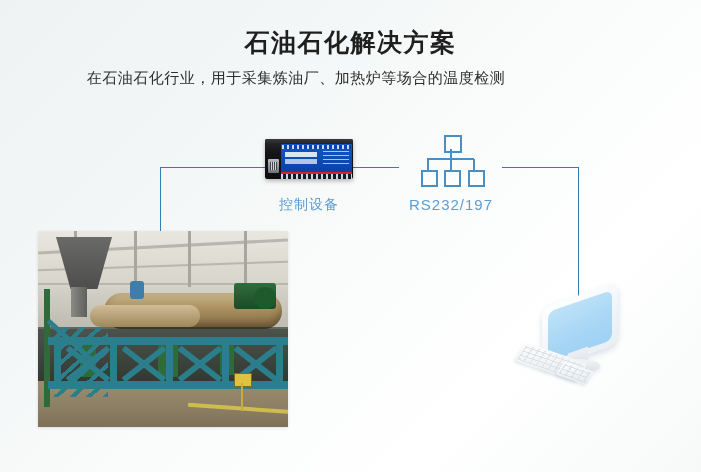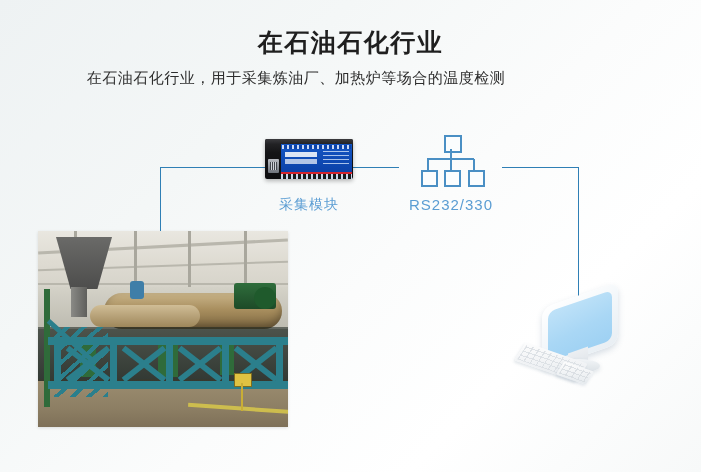--- a/index.html
+++ b/index.html
@@ -259,21 +259,21 @@
   }
   .ph-leftpost{
     position:absolute;left:6px;top:58px;width:6px;height:118px;background:#2f6b3a;
   }
 </style>
 </head>
 <body>
 
 <div class="stage">
 
-  <div class="title">在石油石化行业</div>
+  <div class="title">石油石化解决方案</div>
   <div class="subtitle">在石油石化行业，用于采集炼油厂、加热炉等场合的温度检测</div>
 
   <div class="line line-h" id="line-left-h"></div>
   <div class="line line-v" id="line-left-v"></div>
   <div class="line line-h" id="line-mid-h"></div>
   <div class="line line-h" id="line-right-h"></div>
   <div class="line line-v" id="line-right-v"></div>
 
   <div class="photo">
     <div class="ph-ceiling"></div>
@@ -322,34 +322,34 @@
     <div class="device-top"></div>
     <div class="device-conn"></div>
     <div class="device-panel">
       <div class="panel-rowtop"></div>
       <div class="panel-block"></div>
       <div class="panel-text"></div>
     </div>
     <div class="device-red"></div>
     <div class="device-bottom"></div>
   </div>
-  <div class="label-blue" id="label-device">采集模块</div>
+  <div class="label-blue" id="label-device">控制设备</div>
 
   <div class="neticon">
     <div class="nsq nsq-top"></div>
     <div class="nline" id="n-stem"></div>
     <div class="nline" id="n-bar"></div>
     <div class="nline" id="n-d1"></div>
     <div class="nline" id="n-d2"></div>
     <div class="nline" id="n-d3"></div>
     <div class="nsq nsq-b1"></div>
     <div class="nsq nsq-b2"></div>
     <div class="nsq nsq-b3"></div>
   </div>
-  <div class="label-blue" id="label-bus">RS232/330</div>
+  <div class="label-blue" id="label-bus">RS232/197</div>
 
   <div class="monitor">
     <div class="mon-screen">
       <div class="mon-glass"></div>
     </div>
     <div class="mon-neck"></div>
     <div class="mon-base"></div>
     <div class="keyboard"></div>
     <div class="keypad"></div>
   </div>

